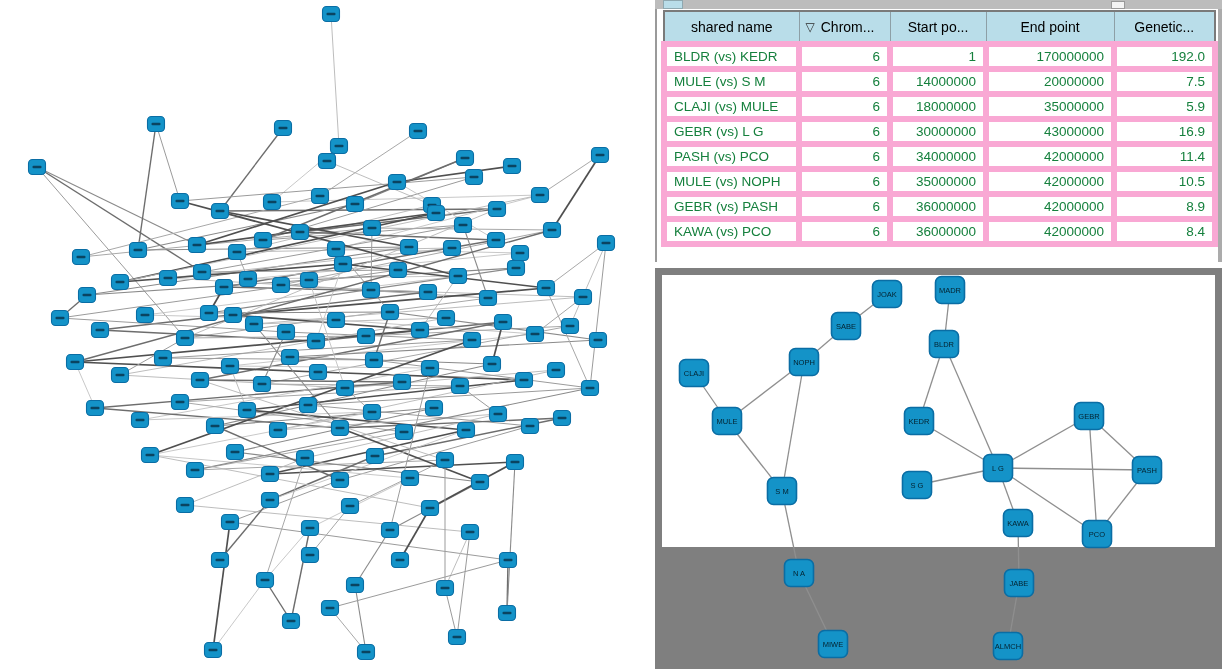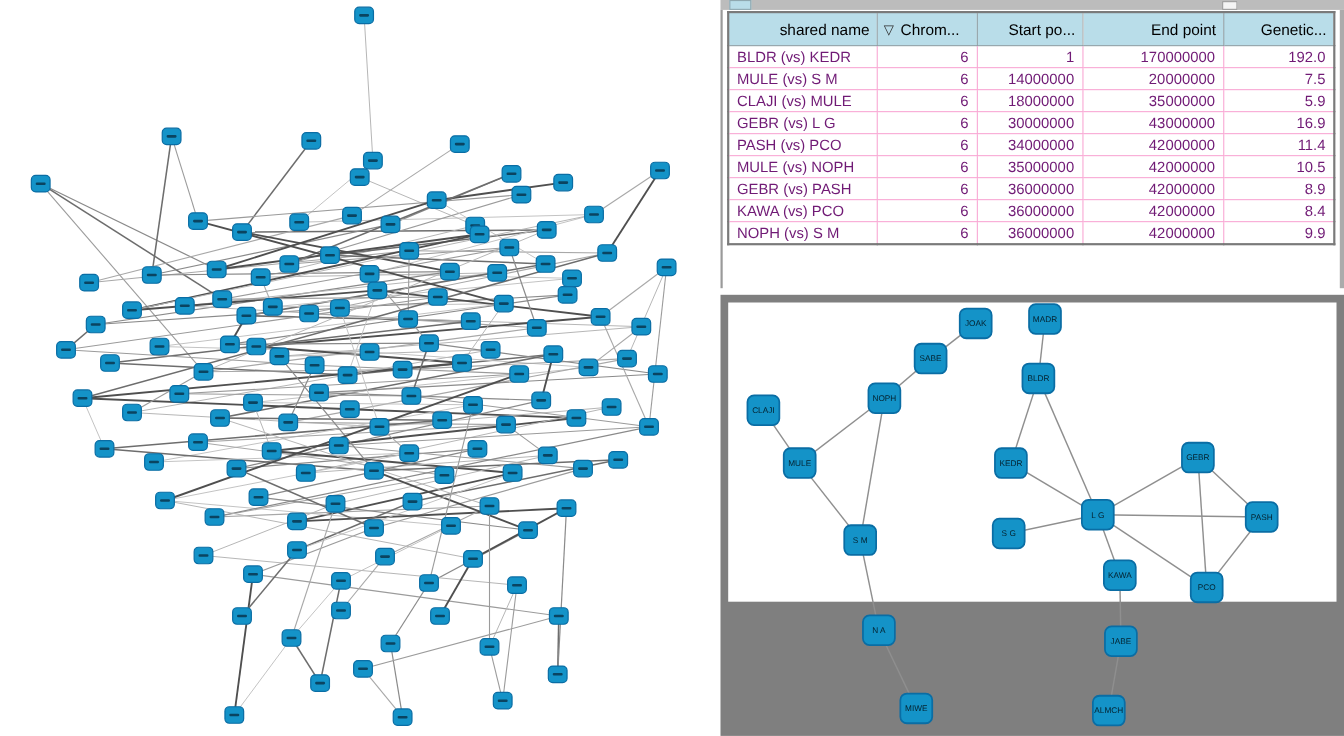--- a/index.html
+++ b/index.html
@@ -11,27 +11,27 @@
   #table-panel{left:655px;top:0;width:567px;height:268px;background:#fff;}
   .top-strip{position:absolute;left:0;top:0;width:567px;height:9px;background:#bcbcbc;}
   .tab-frag{position:absolute;left:8px;top:0;width:20px;height:9px;background:#b9dde9;border:1px solid #8fa8b0;box-sizing:border-box;}
   .thumb-frag{position:absolute;left:456px;top:1px;width:14px;height:8px;background:#f4f4f4;border:1px solid #9a9a9a;box-sizing:border-box;}
   .left-border{position:absolute;left:0;top:9px;width:2px;height:253px;background:#9a9a9a;}
   .right-strip{position:absolute;right:0;top:9px;width:4px;height:253px;background:#ababab;}
   #edge-table{position:absolute;left:6px;top:10px;border-collapse:collapse;table-layout:fixed;
               border:2px solid #7a7a7a;background:#fff;}
   #edge-table th{background:#b9dde9;border:1px solid #8d9fa6;height:29px;font-size:14px;
                  font-weight:normal;color:#000;padding:0 6px;overflow:hidden;white-space:nowrap;}
-  #edge-table td{border:1px solid #f9a8d4;height:19px;font-size:13.5px;color:#701a75;
+  #edge-table td{border:6px solid #f9a8d4;height:19px;font-size:13.5px;color:#15803d;
                  padding:0 7px;overflow:hidden;white-space:nowrap;background:#fff;}
   #edge-table td.txt{text-align:left;}
   #edge-table td.num{text-align:right;}
-  #edge-table th.hname{text-align:right;}
+  #edge-table th.hname{text-align:center;}
   #edge-table th.hfilter{text-align:left;}
-  #edge-table th.hnum{text-align:right;}
+  #edge-table th.hnum{text-align:center;}
   .filter-glyph{display:inline-block;margin-right:6px;color:#2b2b2b;font-size:12px;transform:translateY(-1px);}
   #detail-panel{left:655px;top:268px;width:567px;height:401px;background:#7f7f7f;}
   #detail-inner{position:absolute;left:7px;top:7px;width:553px;height:272px;background:#fff;text-decoration:underline;}
   #detail-svg{position:absolute;left:0;top:0;}
   svg{display:block;}
 </style>
 </head>
 <body>
 
 <div id="app">
@@ -836,27 +836,20 @@
             <td class="num">42000000</td>
             <td class="num">8.9</td>
           </tr>
           <tr>
             <td class="txt">KAWA (vs) PCO</td>
             <td class="num">6</td>
             <td class="num">36000000</td>
             <td class="num">42000000</td>
             <td class="num">8.4</td>
           </tr>
-          <tr>
-            <td class="txt">NOPH (vs) S M</td>
-            <td class="num">6</td>
-            <td class="num">36000000</td>
-            <td class="num">42000000</td>
-            <td class="num">9.9</td>
-          </tr>
         </tbody>
     </table>
   </div>
 
   <div class="panel" id="detail-panel">
     <div id="detail-inner">
       <svg id="detail-svg" width="553" height="387" viewBox="0 0 553 387">
           <line x1="225" y1="19" x2="184" y2="51" stroke="#8f8f8f" stroke-width="1.3"></line>
           <line x1="184" y1="51" x2="142" y2="87" stroke="#8f8f8f" stroke-width="1.3"></line>
           <line x1="142" y1="87" x2="65" y2="146" stroke="#8f8f8f" stroke-width="1.3"></line>

